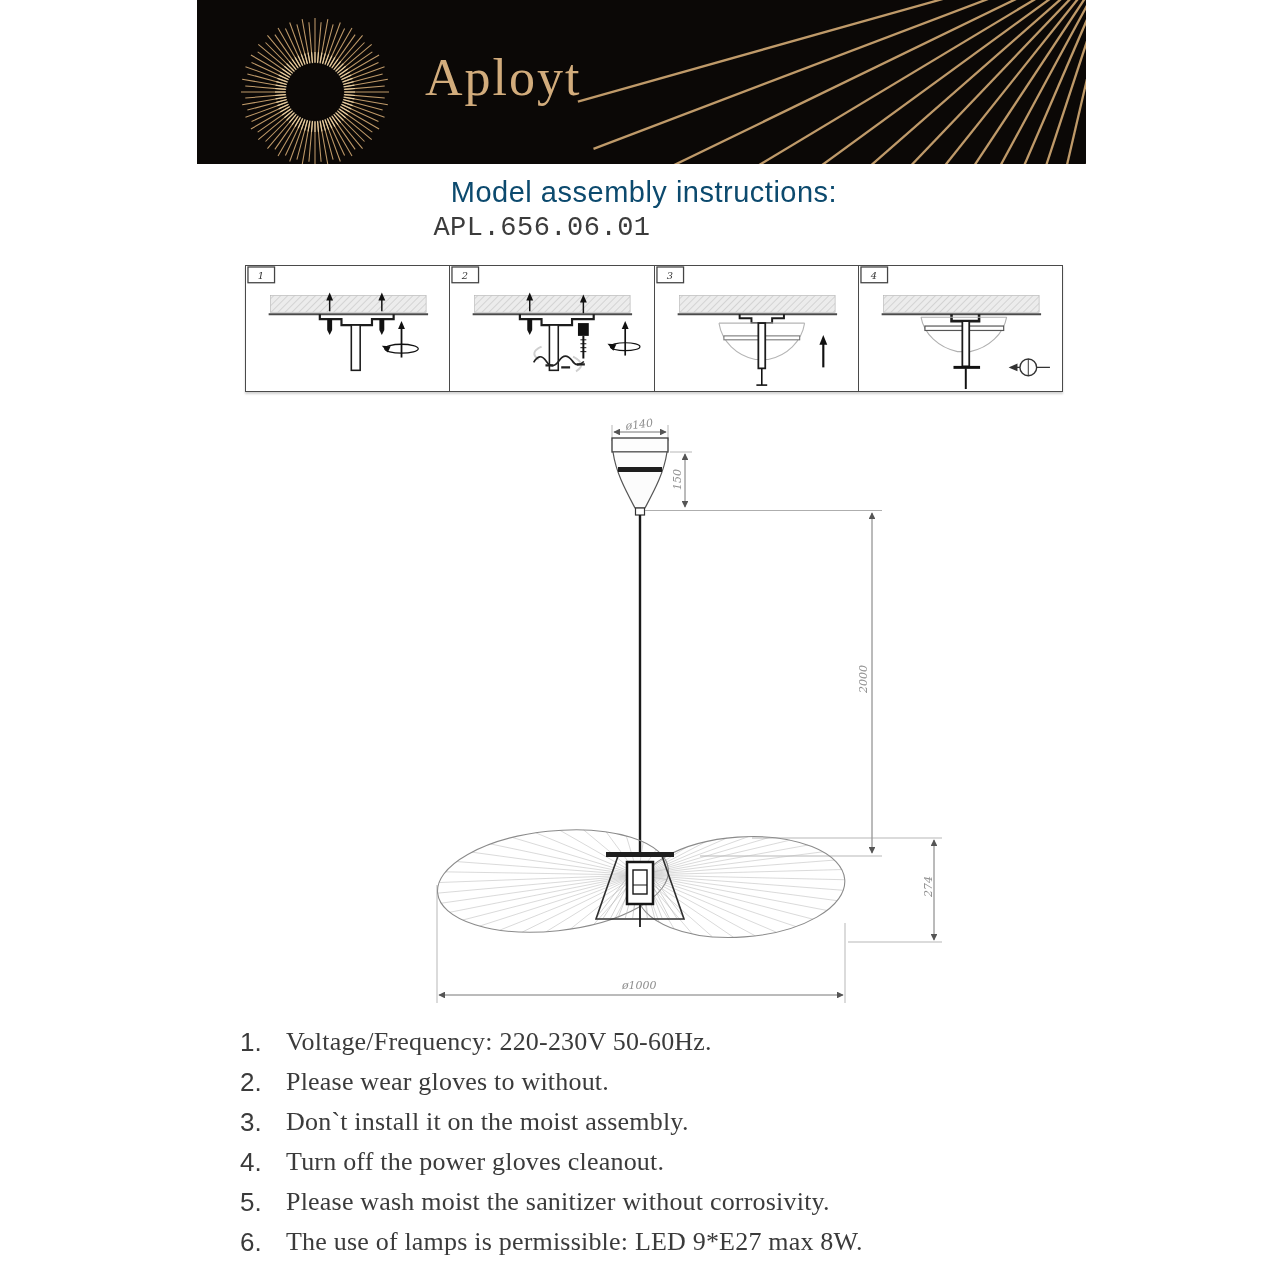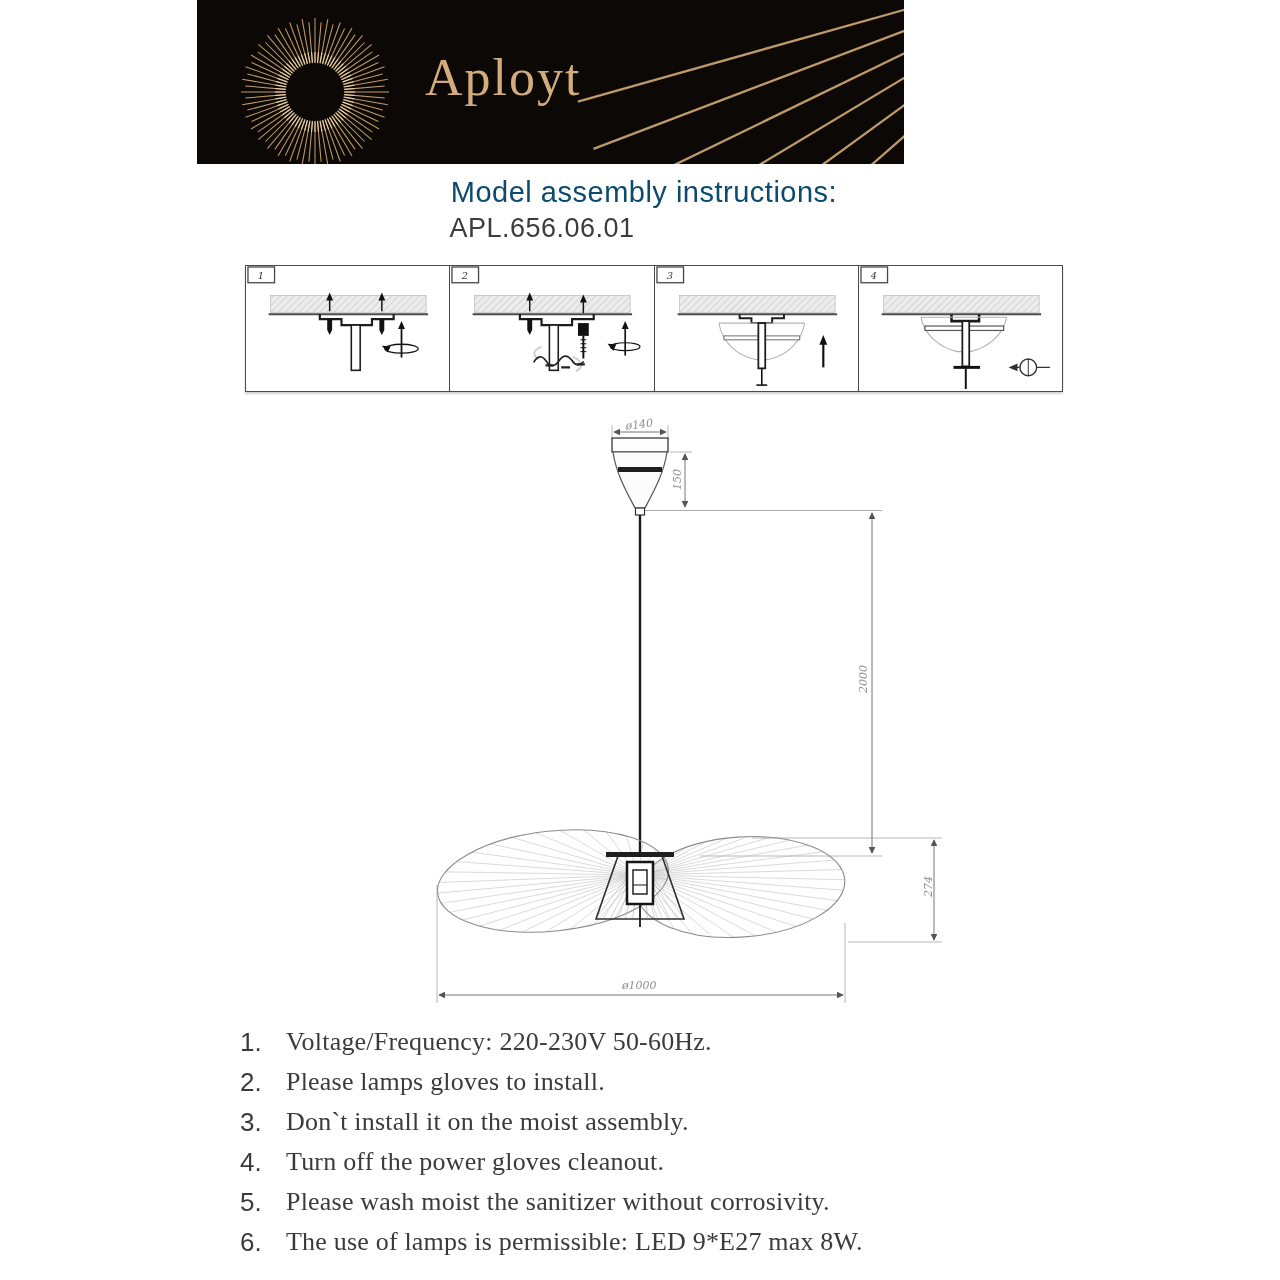--- a/index.html
+++ b/index.html
@@ -2,37 +2,37 @@
 <html><head>
 <meta charset="utf-8">
 <style>
   html,body{margin:0;padding:0;}
   body{
     width:1280px;height:1280px;position:relative;background:#ffffff;
     font-family:"Liberation Sans",sans-serif;color:#3b3b3b;overflow:hidden;
   }
   
   .banner{
-    position:absolute;left:197px;top:0;width:707px;height:164px;
+    position:absolute;left:197px;top:0;width:889px;height:164px;
     background:#0b0806;overflow:hidden;
   }
   .banner svg{position:absolute;left:0;top:0;}
   .brand{
     position:absolute;left:228px;top:48px;
     font-family:"Liberation Serif",serif;font-size:52px;font-weight:400;
     color:#d2ac7c;letter-spacing:2px;
   }
   
   .doc-title{
     position:absolute;left:4px;top:176px;width:1280px;text-align:center;
     font-size:29px;color:#0c4a6e;letter-spacing:0.5px;
   }
   .doc-model{
     position:absolute;left:0;top:213px;width:1084px;text-align:center;
-    font-size:27px;color:#3c3c3c;letter-spacing:0.5px;
+    font-size:27px;color:#3c3c3c;letter-spacing:0.5px;font-family:Liberation Mono, monospace;
   }
   
   .steps{
     position:absolute;left:245px;top:265px;width:818px;height:127px;
     display:flex;border:1.5px solid #4a4a4a;box-sizing:border-box;
     background:#fff;box-shadow:0 2px 2px rgba(0,0,0,0.18);
   }
   .step{flex:1 1 0;position:relative;border-right:1.5px solid #4a4a4a;}
   .step:last-child{border-right:none;}
   .step svg{display:block;width:100%;height:100%;}
@@ -501,21 +501,21 @@
   </g>
 </svg>
 
 <div class="list">
   <div class="row">
     <span class="num">1.</span>
     <span class="txt">Voltage/Frequency: 220-230V 50-60Hz.</span>
   </div>
   <div class="row">
     <span class="num">2.</span>
-    <span class="txt">Please lamps gloves to install.</span>
+    <span class="txt">Please wear gloves to without.</span>
   </div>
   <div class="row">
     <span class="num">3.</span>
     <span class="txt">Don`t install it on the moist assembly.</span>
   </div>
   <div class="row">
     <span class="num">4.</span>
     <span class="txt">Turn off the power gloves cleanout.</span>
   </div>
   <div class="row">

